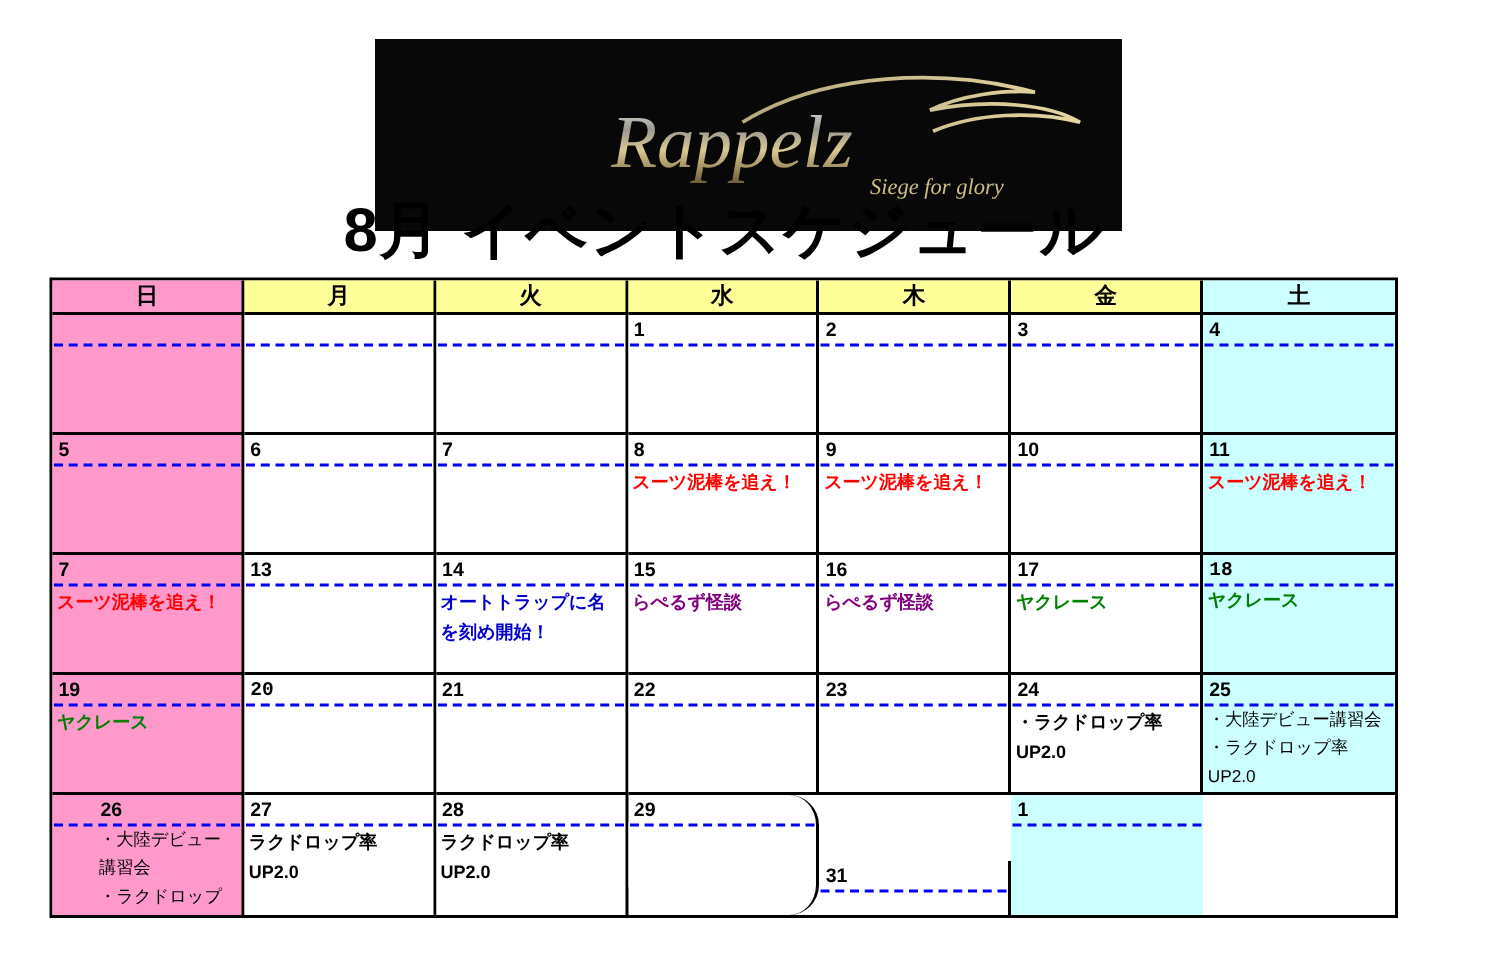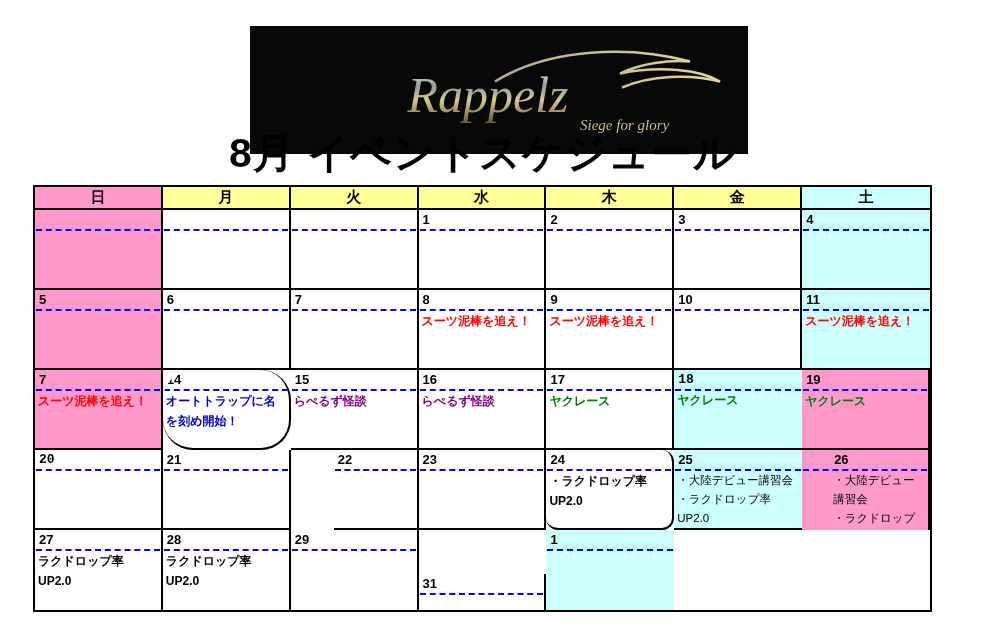--- a/index.html
+++ b/index.html
@@ -147,21 +147,25 @@
         <div class="event" style="color: rgb(255, 0, 0);">スーツ泥棒を追え！</div>
       </div>
     </div>
     <div class="cell" style="background: rgb(255, 153, 204);">
       <div class="dash"></div>
       <div class="date">7</div>
       <div class="events">
         <div class="event" style="color: rgb(255, 0, 0);">スーツ泥棒を追え！</div>
       </div>
     </div>
-    <div class="cell" style="background: rgb(255, 255, 255); border-radius: 30px;">
+    <div class="cell" style="background: rgb(255, 255, 255);">
+      <div class="dash"></div>
+      <div class="date">13</div>
+    </div>
+    <div class="cell" style="background: rgb(255, 255, 255);">
       <div class="dash"></div>
       <div class="date">14</div>
       <div class="events">
         <div class="event" style="color: rgb(0, 0, 204);">オートトラップに名を刻め開始！</div>
       </div>
     </div>
     <div class="cell" style="background: rgb(255, 255, 255);">
       <div class="dash"></div>
       <div class="date">15</div>
       <div class="events">
@@ -197,29 +201,29 @@
       </div>
     </div>
     <div class="cell" style="background: rgb(255, 255, 255); font-family: Liberation Mono, monospace;">
       <div class="dash"></div>
       <div class="date">20</div>
     </div>
     <div class="cell" style="background: rgb(255, 255, 255);">
       <div class="dash"></div>
       <div class="date">21</div>
     </div>
-    <div class="cell" style="background: rgb(255, 255, 255); margin-left: 43px;">
+    <div class="cell" style="background: rgb(255, 255, 255);">
       <div class="dash"></div>
       <div class="date">22</div>
     </div>
     <div class="cell" style="background: rgb(255, 255, 255);">
       <div class="dash"></div>
       <div class="date">23</div>
     </div>
-    <div class="cell" style="background: rgb(255, 255, 255); border-radius: 12px;">
+    <div class="cell" style="background: rgb(255, 255, 255);">
       <div class="dash"></div>
       <div class="date">24</div>
       <div class="events">
         <div class="event" style="color: rgb(0, 0, 0);">・ラクドロップ率</div>
         <div class="event" style="color: rgb(0, 0, 0);">UP2.0</div>
       </div>
     </div>
     <div class="cell last-col" style="background: rgb(204, 255, 255);">
       <div class="dash"></div>
       <div class="date">25</div>
@@ -247,21 +251,21 @@
       </div>
     </div>
     <div class="cell last-row" style="background: rgb(255, 255, 255);">
       <div class="dash"></div>
       <div class="date">28</div>
       <div class="events">
         <div class="event" style="color: rgb(0, 0, 0);">ラクドロップ率</div>
         <div class="event" style="color: rgb(0, 0, 0);">UP2.0</div>
       </div>
     </div>
-    <div class="cell last-row" style="background: rgb(255, 255, 255);">
+    <div class="cell last-row" style="background: rgb(255, 255, 255); border-radius: 20px;">
       <div class="dash"></div>
       <div class="date">29</div>
     </div>
     <div class="cell last-row" style="background: rgb(255, 255, 255); margin-top: 44px;">
       <div class="dash"></div>
       <div class="date">31</div>
     </div>
     <div class="cell last-col last-row" style="background: rgb(204, 255, 255);">
       <div class="dash"></div>
       <div class="date">1</div>

